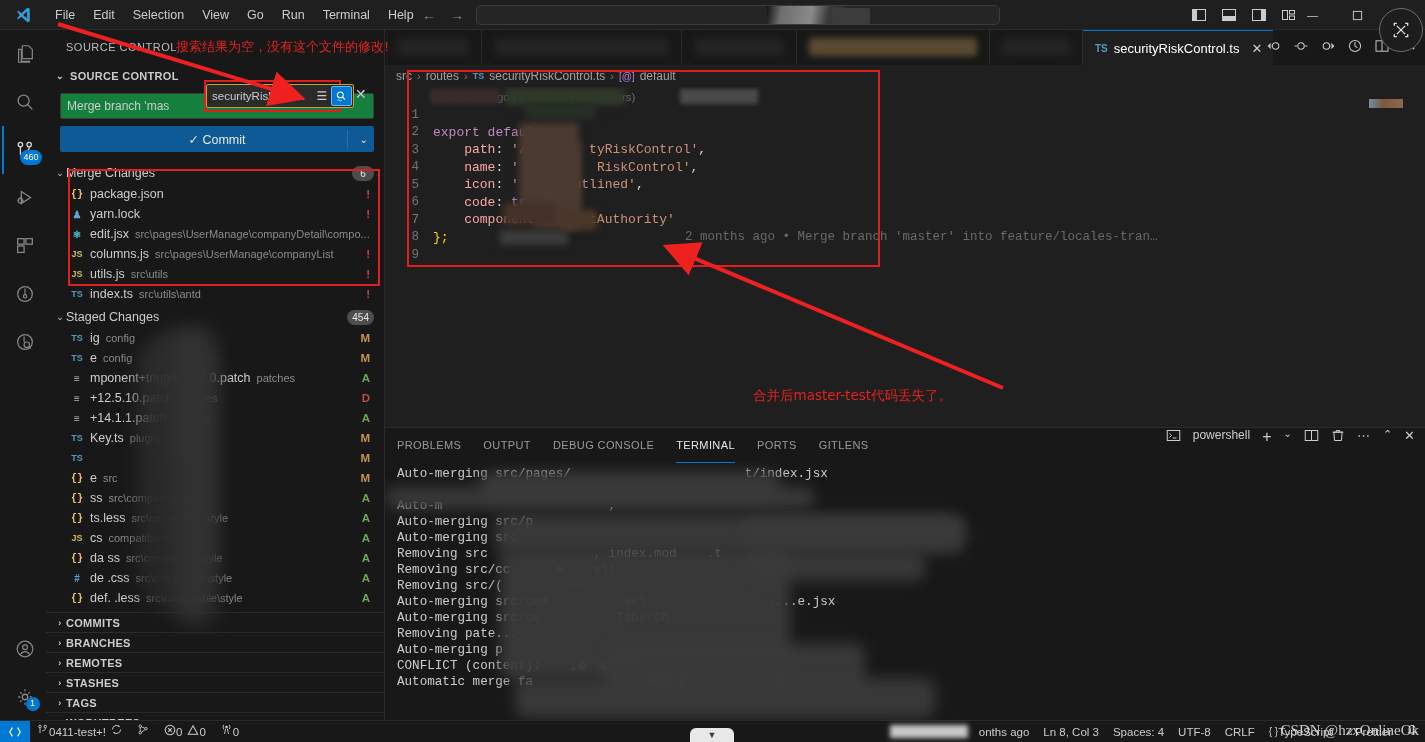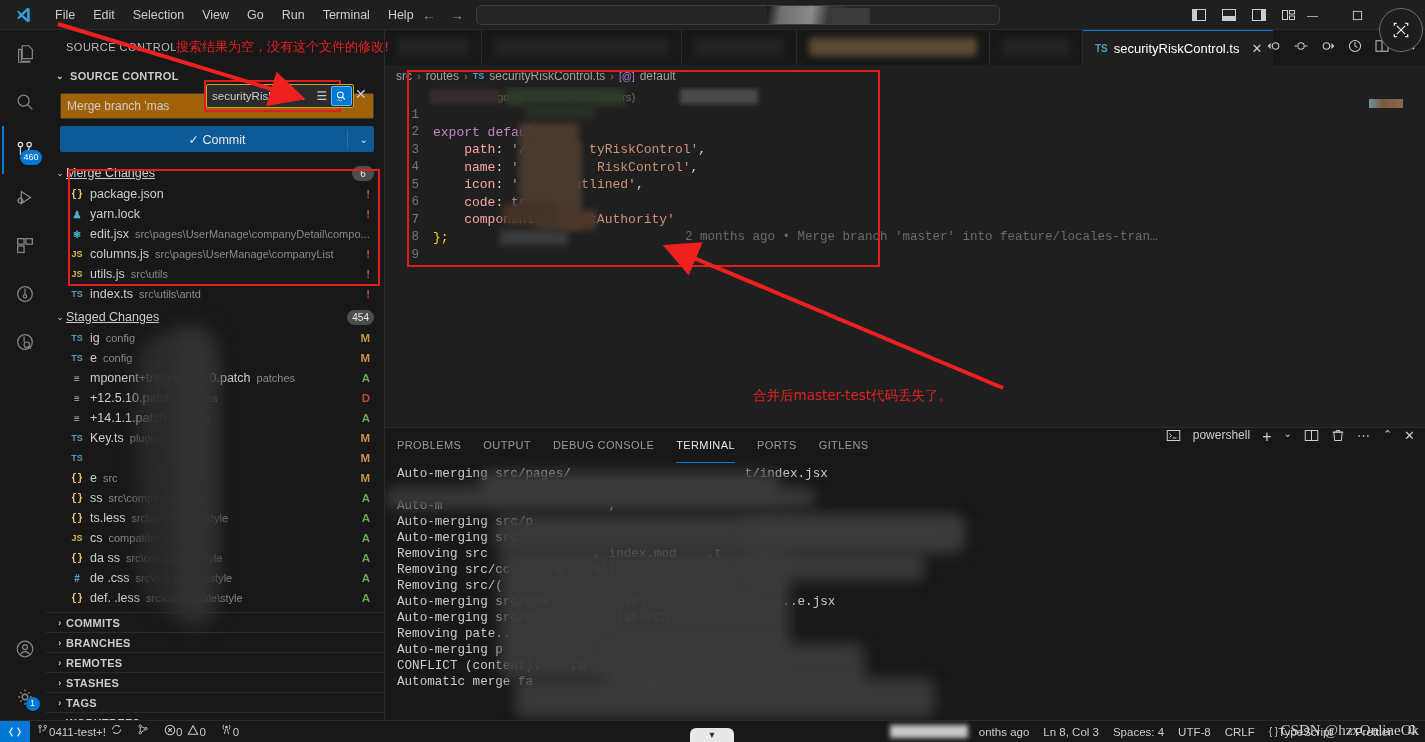--- a/index.html
+++ b/index.html
@@ -108,21 +108,21 @@
     height: 22px; display: flex; align-items: center; gap: 4px;
     padding-left: 8px; font-size: 11px; font-weight: bold; color: #cccccc;
     letter-spacing: .3px;
   }
   .chev { font-size: 9px; color: #cccccc; width: 12px; text-align: center; display:inline-block;}
 
   .commit-row {
     margin: 6px 10px 0 14px; display: flex; align-items: center; position: relative;
   }
   .commit-input {
-    flex: 1; height: 26px; background: #a16207; border: 1px solid #3c3c3c;
+    flex: 1; height: 26px; background: #15803d; border: 1px solid #3c3c3c;
     color: #cccccc; font-size: 12px; padding: 0 6px; line-height: 24px;
     border-radius: 2px; white-space: nowrap; overflow: hidden;
   }
   .commit-btn {
     margin: 7px 10px 0 14px; height: 26px; background: #0d5a96;
     display: flex; align-items: center; justify-content: center; position: relative;
     border-radius: 2px;
   }
   .commit-btn-label { color: #e7e7e7; font-size: 12.5px; }
   .commit-btn-sep { position: absolute; right: 26px; top: 4px; bottom: 4px; width: 1px; background: #2b6ea8; }
@@ -145,21 +145,21 @@
   }
   .search-close {
     position: absolute; left: 355px; top: 86px; color: #cccccc; font-size: 14px; z-index: 30;
   }
 
   
   .group-header {
     height: 22px; display: flex; align-items: center; padding-left: 8px;
     font-size: 12px; color: #cccccc; position: relative;
   }
-  .group-label { font-weight: 400; font-size: 12.5px; text-decoration: underline; }
+  .group-label { font-weight: 400; font-size: 12.5px; }
   .group-count {
     position: absolute; right: 10px; background: #4d4d4d; color: #e7e7e7;
     font-size: 10px; line-height: 15px; height: 15px; min-width: 22px;
     border-radius: 8px; text-align: center; padding: 0 5px;
   }
 
   .file-row {
     height: 20px; display: flex; align-items: center; padding-left: 22px; position: relative;
     font-size: 12.5px; white-space: nowrap;
   }

